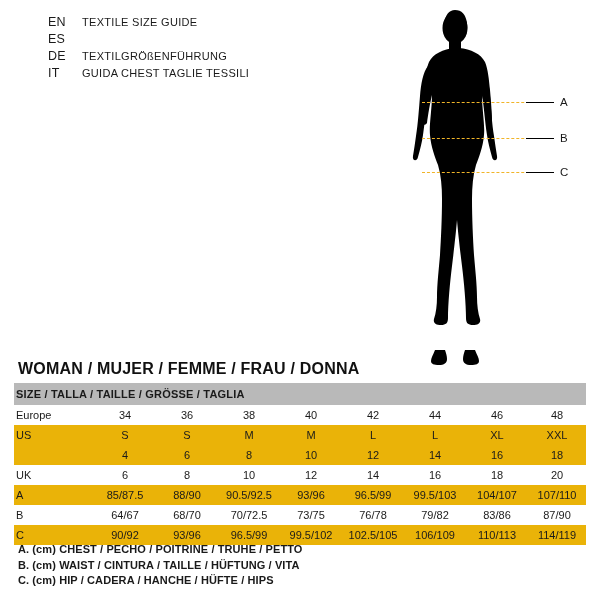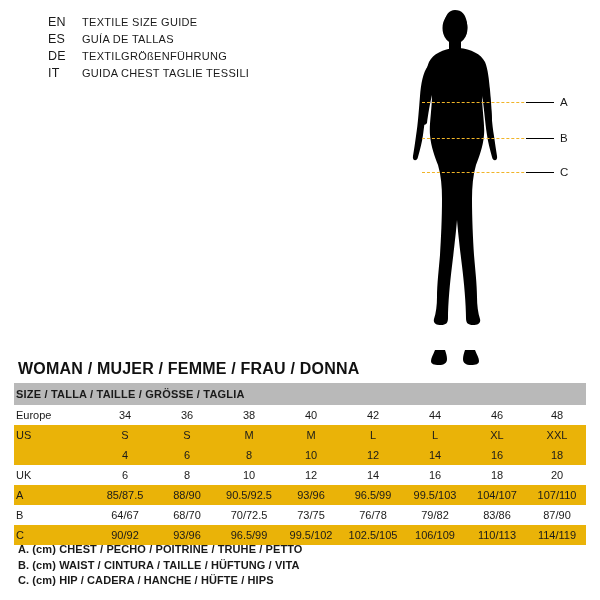--- a/index.html
+++ b/index.html
@@ -131,21 +131,20 @@
 </head>
 <body>
 
 <div class="lang-block">
   <div class="lang-row">
     <span class="lang-code">EN</span>
     <span class="lang-title">TEXTILE SIZE GUIDE</span>
   </div>
   <div class="lang-row">
     <span class="lang-code">ES</span>
-    <span class="lang-title">GUÍA DE TALLAS</span>
   </div>
   <div class="lang-row">
     <span class="lang-code">DE</span>
     <span class="lang-title">TEXTILGRÖßENFÜHRUNG</span>
   </div>
   <div class="lang-row">
     <span class="lang-code">IT</span>
     <span class="lang-title">GUIDA CHEST TAGLIE TESSILI</span>
   </div>
 </div>

